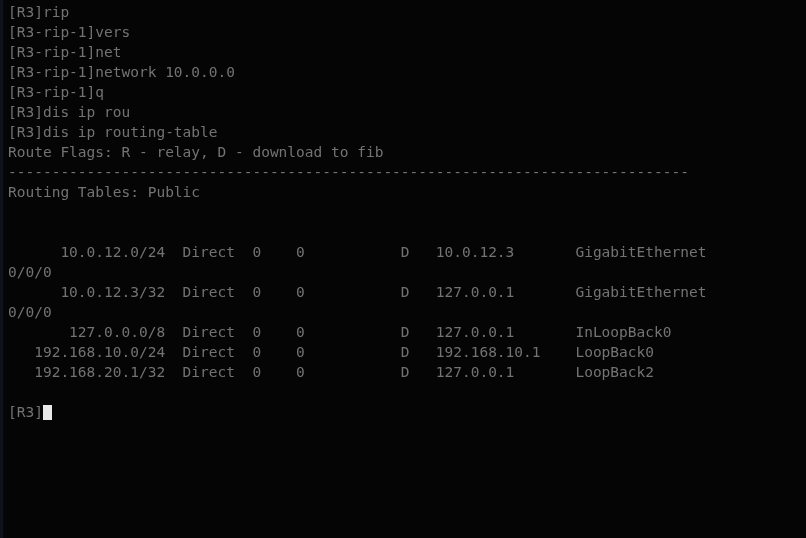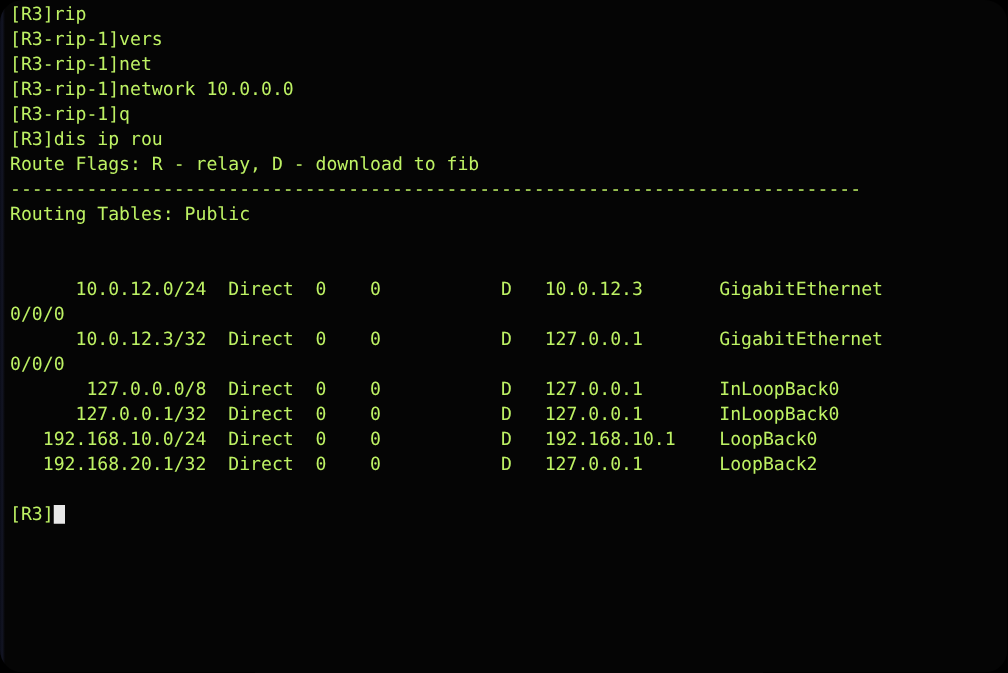--- a/index.html
+++ b/index.html
@@ -9,23 +9,22 @@
   }
   #terminal {
     position: relative;
     width: 806px;
     height: 538px;
     background: #050505;
     overflow: hidden;
     font-family: "DejaVu Sans Mono", "Liberation Mono", monospace;
     font-size: 14.5px;
     line-height: 20px;
-    color: #bef264;
+    color: #737373;
     letter-spacing: 0px;
-    border-radius: 18px;
   }
   
   #left-edge {
     position: absolute;
     left: 0;
     top: 0;
     width: 4px;
     height: 100%;
     background: linear-gradient(to right, #0b0d18 0%, #131524 45%, #050505 100%);
     pointer-events: none;
@@ -55,35 +54,35 @@
 <div id="terminal">
   <div id="left-edge"></div>
   <div id="screen-lines">
 
     <div class="line">[R3]rip</div>
     <div class="line">[R3-rip-1]vers</div>
     <div class="line">[R3-rip-1]net</div>
     <div class="line">[R3-rip-1]network 10.0.0.0</div>
     <div class="line">[R3-rip-1]q</div>
     <div class="line">[R3]dis ip rou</div>
+    <div class="line">[R3]dis ip routing-table</div>
 
     <div class="line">Route Flags: R - relay, D - download to fib</div>
     <div class="line">------------------------------------------------------------------------------</div>
 
     <div class="line">Routing Tables: Public</div>
 
     <div class="line"> </div>
     <div class="line"> </div>
 
     <div class="line">      10.0.12.0/24  Direct  0    0           D   10.0.12.3       GigabitEthernet</div>
     <div class="line">0/0/0</div>
     <div class="line">      10.0.12.3/32  Direct  0    0           D   127.0.0.1       GigabitEthernet</div>
     <div class="line">0/0/0</div>
     <div class="line">       127.0.0.0/8  Direct  0    0           D   127.0.0.1       InLoopBack0</div>
-    <div class="line">      127.0.0.1/32  Direct  0    0           D   127.0.0.1       InLoopBack0</div>
     <div class="line">   192.168.10.0/24  Direct  0    0           D   192.168.10.1    LoopBack0</div>
     <div class="line">   192.168.20.1/32  Direct  0    0           D   127.0.0.1       LoopBack2</div>
 
     <div class="line"> </div>
 
     <div class="line"><span>[R3]</span><span class="cursor"></span></div>
 
   </div>
 </div>
 

